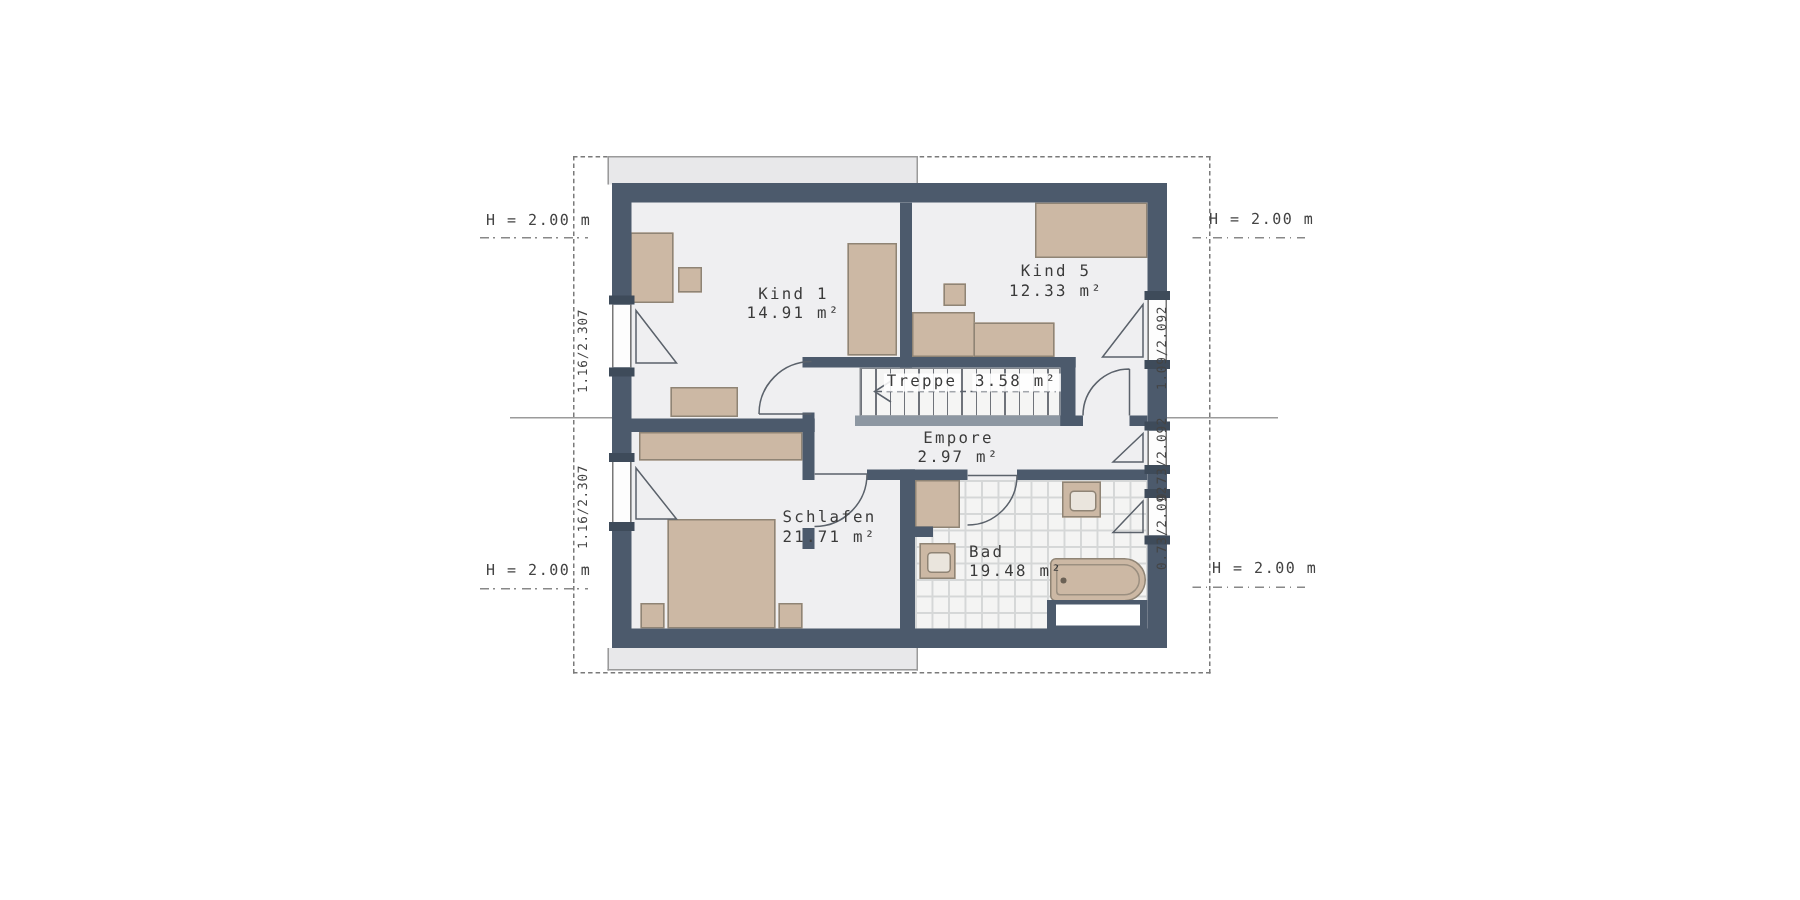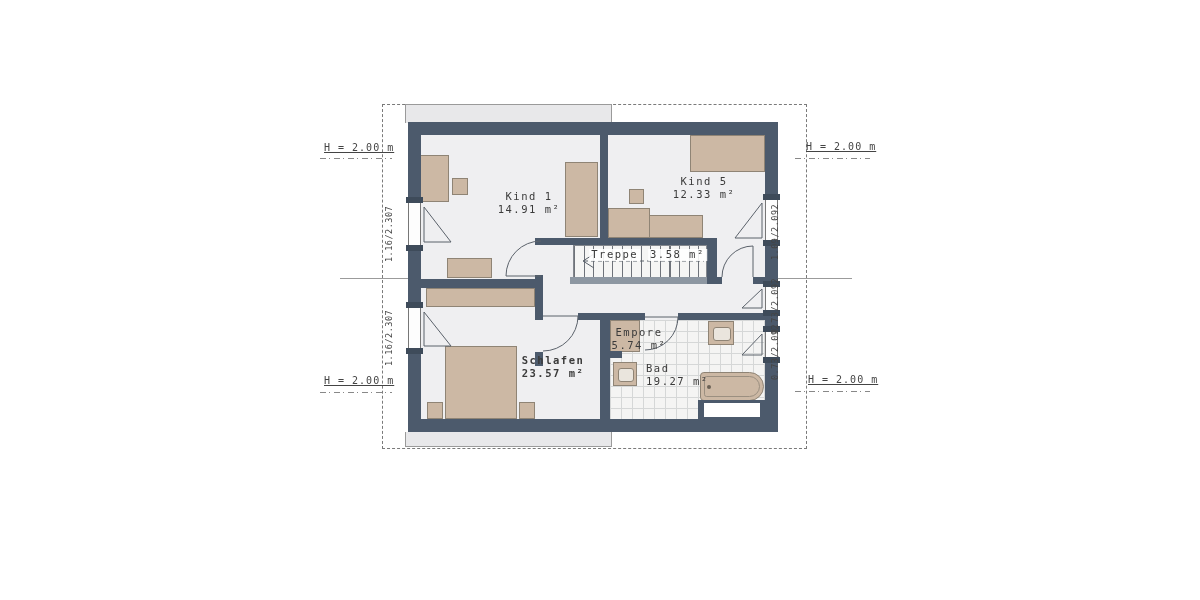--- a/index.html
+++ b/index.html
@@ -11,21 +11,21 @@
   .grayband{position:absolute;background:#e8e8ea;border:1px solid #9a9a9a;}
   .fur{position:absolute;background:#ccb8a4;border:1px solid #8f8475;box-sizing:border-box;}
   .window{position:absolute;background:#fdfdfd;border-left:1px solid #777;border-right:1px solid #777;box-sizing:border-box;}
   .jamb{position:absolute;background:#3e4b5a;}
   .lbl{position:absolute;transform:translateX(-50%);text-align:center;color:#3b3b3b;
        font-size:10.5px;letter-spacing:1.5px;line-height:12.5px;white-space:nowrap;}
   .lbl span{display:block;}
   .lbl.left-align{transform:none;text-align:left;}
   .lbl.boxed span{display:inline-block;background:rgba(255,255,255,.88);padding:0 2px;margin:0;}
   .lbl.boxed{line-height:11.5px;}
-  .hmark{position:absolute;color:#444;font-size:10px;letter-spacing:1px;white-space:nowrap;text-decoration:underline;}
+  .hmark{position:absolute;color:#444;font-size:10px;letter-spacing:1px;white-space:nowrap;}
   .hline{position:absolute;height:1px;background:repeating-linear-gradient(90deg,#888 0 6px,transparent 6px 9px,#888 9px 10px,transparent 10px 14px);}
   .vdim{position:absolute;color:#444;font-size:8.5px;letter-spacing:.5px;white-space:nowrap;
         transform:rotate(-90deg);transform-origin:left bottom;}
   .roof{position:absolute;border:1px dashed #7a7a7a;}
   .sectline{position:absolute;height:1px;background:#9b9b9b;}
   .treads{position:absolute;background-color:#f5f5f4;border:1px solid #83878d;box-sizing:border-box;
           background-image:repeating-linear-gradient(90deg,#6f737a 0,#6f737a 1px,transparent 1px,transparent 9.55px);}
   .railing{position:absolute;background:#8d97a2;}
   .tiles{position:absolute;background-color:#f4f4f3;
          background-image:linear-gradient(#d5d7d7 1px,transparent 1px),linear-gradient(90deg,#d5d7d7 1px,transparent 1px);
@@ -145,31 +145,31 @@
     <span>14.91 m²</span>
   </div>
   <div class="lbl" style="left:704px;top:175px;">
     <span>Kind 5</span>
     <span>12.33 m²</span>
   </div>
   <div class="lbl boxed" style="left:648px;top:249px;text-align:center;">
     <span>Treppe</span>
     <span>3.58 m²</span>
   </div>
-  <div class="lbl" style="left:639px;top:286px;margin-top:40px;">
+  <div class="lbl" style="left:639px;top:286px;">
     <span>Empore</span>
-    <span>5.74 m²</span>
+    <span>2.97 m²</span>
   </div>
-  <div class="lbl" style="left:553px;top:354px;font-weight:bold;">
+  <div class="lbl" style="left:553px;top:339px;">
     <span>Schlafen</span>
-    <span>23.57 m²</span>
+    <span>21.71 m²</span>
   </div>
   <div class="lbl left-align" style="left:646px;top:362px;">
     <span>Bad</span>
-    <span>19.27 m²</span>
+    <span>19.48 m²</span>
   </div>
 
   <div class="hmark" style="left:324px;top:142px;">H = 2.00 m</div>
   <div class="hline" style="left:320px;top:158px;width:72px;"></div>
   <div class="hmark" style="left:806px;top:141px;">H = 2.00 m</div>
   <div class="hline" style="left:795px;top:158px;width:75px;"></div>
   <div class="hmark" style="left:324px;top:375px;">H = 2.00 m</div>
   <div class="hline" style="left:320px;top:392px;width:72px;"></div>
   <div class="hmark" style="left:808px;top:374px;">H = 2.00 m</div>
   <div class="hline" style="left:795px;top:391px;width:75px;"></div>

